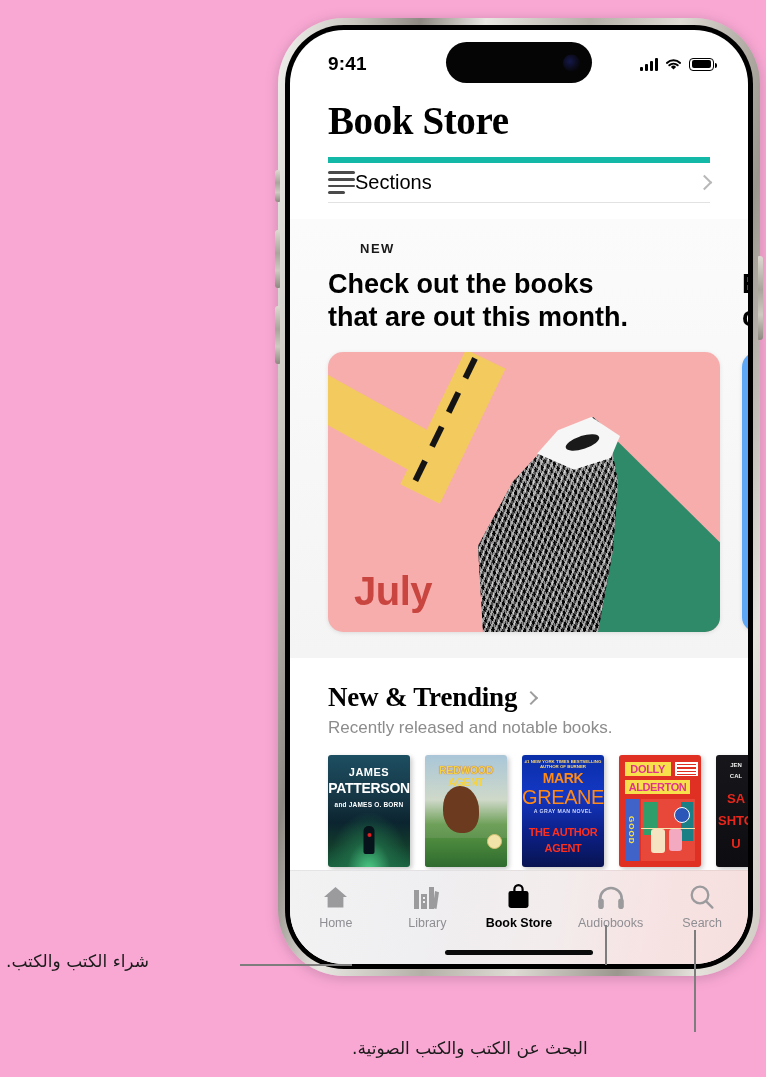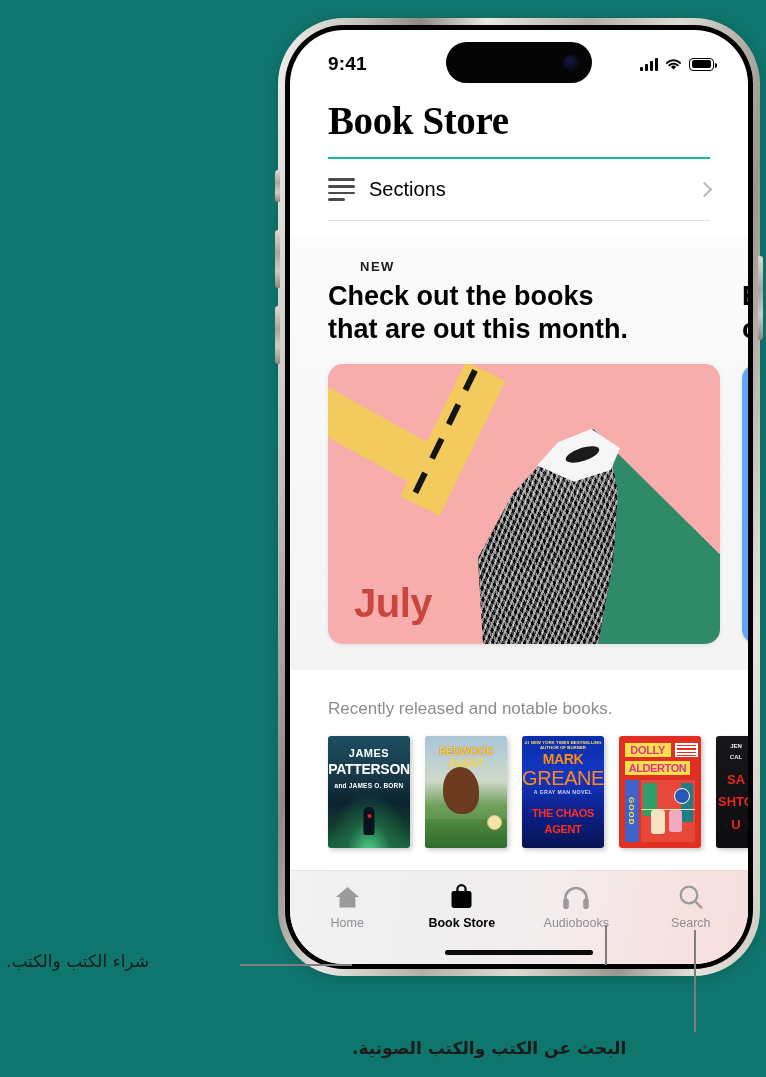--- a/index.html
+++ b/index.html
@@ -2,21 +2,21 @@
 <html><head>
 <meta charset="utf-8">
 <style>
   * { box-sizing: border-box; margin: 0; padding: 0; }
   html, body {
     width: 766px; height: 1077px;
     background: #ffffff;
     font-family: "Liberation Sans", sans-serif;
     overflow: hidden;
   }
-  #stage { position: relative; width: 766px; height: 1077px; background: #0f766e; }
+  #stage { position: relative; width: 766px; height: 1077px; background: #f9a8d4; }
 
   
   #phone {
     position: absolute; left: 278px; top: 18px;
     width: 482px; height: 958px;
     border-radius: 66px;
     background: linear-gradient(100deg,#f2f1ee 0%,#c9c6bf 12%,#8e8a83 22%,#e9e7e2 32%,#b4b0a8 48%,#dedbd4 62%,#9b968e 78%,#e6e3dd 90%,#cfcbc3 100%);
     padding: 7px;
     box-shadow: 0 2px 14px rgba(0,0,0,.18);
   }
@@ -77,22 +77,22 @@
   .batt i { display:block; height:100%; width:100%; background:#000; border-radius:2px; }
 
   
   #header { padding: 14px 38px 0 38px; }
   #page-title {
     font-family: "Liberation Serif", serif;
     font-size: 39px; font-weight: 700; letter-spacing: -.4px; color: #000;
   }
   #sections-row {
     margin-top: 14px;
-    border-top: 2px solid #14b8a6; border-bottom: 1px solid #e2e2e2;
-    height: 64px; display: flex; align-items: center; gap: 14px; cursor: pointer;
+    border-top: 6px solid #14b8a6; border-bottom: 1px solid #e2e2e2;
+    height: 46px; display: flex; align-items: center; cursor: pointer;
   }
   #hamburger { width: 27px; display: flex; flex-direction: column; gap: 4px; }
   #hamburger span { height: 2.6px; background: #4a4a4a; border-radius: 2px; }
   #hamburger span:nth-child(1){width:100%}
   #hamburger span:nth-child(2){width:100%}
   #hamburger span:nth-child(3){width:100%}
   #hamburger span:nth-child(4){width:62%}
   #sections-label { font-size: 20px; color: #000; }
   .chev {
     margin-left: auto; width: 11px; height: 11px;
@@ -107,21 +107,21 @@
     padding: 22px 0 26px 0;
     display: flex; gap: 22px;
     padding-left: 38px;
     overflow: hidden;
   }
   .fcard { flex: 0 0 auto; }
   .fcard.primary { width: 392px; }
   .fcard.secondary { width: 160px; }
   .fkicker {
     font-size: 13px; font-weight: 700; letter-spacing: 1.5px; color: #1a1a1a;
-    margin-bottom: 6px;
+    margin-bottom: 12px;
     padding-left: 32px;
   }
   .ftitle {
     font-family: Liberation Sans, sans-serif;
     font-size: 27px; font-weight: 700; line-height: 1.22; color: #000;
     white-space: pre-line; min-height: 70px;
   }
   .fart {
     margin-top: 14px; height: 280px; border-radius: 15px;
     position: relative; overflow: hidden;
@@ -265,21 +265,21 @@
     width: 148px; height: 5px; border-radius: 3px; background: #0b0b0b;
   }
 
   
   .callout-text {
     position: absolute;
     font-family: "DejaVu Sans", sans-serif;
     font-size: 17px; color: #1b1b1b; direction: rtl; white-space: nowrap;
   }
   #co1-text { left: 6px; top: 951px; }
-  #co2-text { left: 352px; top: 1038px; font-weight: bold; }
+  #co2-text { left: 352px; top: 1038px; }
   .leader { position: absolute; background: #7d7d7d; }
   #co1-h { left: 240px; top: 964px; width: 112px; height: 1.6px; }
   #co1-v { left: 605px; top: 925px; width: 1.6px; height: 40px; }
   #co2-v { left: 694px; top: 930px; width: 1.6px; height: 102px; }
 </style>
 </head>
 <body>
 
 <div id="stage">
 
@@ -355,20 +355,24 @@
           <div class="fcard secondary">
             <div class="fkicker">BE</div>
             <div class="ftitle">B
 o</div>
             <div class="fart blue"></div>
           </div>
 
         </div>
 
         <div id="trending">
+          <div id="trend-head">
+            <div id="trend-title">New &amp; Trending</div>
+            <div id="trend-chev"></div>
+          </div>
           <div id="trend-sub">Recently released and notable books.</div>
 
           <div id="shelf">
 
             <div class="book" id="bk1">
               <div class="bt n1">JAMES</div>
               <div class="bt n2">PATTERSON</div>
               <div class="bt n3">and JAMES O. BORN</div>
               <div class="fig"></div>
             </div>
@@ -379,21 +383,21 @@
               <div class="bt n1">REDWOOD</div>
               <div class="bt n2">AGENT</div>
               <div class="seal"></div>
             </div>
 
             <div class="book" id="bk3">
               <div class="bt n0">#1 NEW YORK TIMES BESTSELLING AUTHOR OF BURNER</div>
               <div class="bt n1">MARK</div>
               <div class="bt n2">GREANEY</div>
               <div class="bt n3">A GRAY MAN NOVEL</div>
-              <div class="bt n4">THE CHAOS</div>
+              <div class="bt n4">THE AUTHOR</div>
               <div class="bt n5">AGENT</div>
             </div>
 
             <div class="book" id="bk4">
               <div class="ybox"></div>
               <div class="ybox2"></div>
               <div class="blurb">
                   <i></i>
                   <i></i>
                   <i></i>
@@ -428,20 +432,33 @@
 
           <div class="tab">
             <div class="ticon">
               <svg width="27" height="25" viewBox="0 0 27 25">
                   <path d="M13.5 2 25 12h-3.6v10.5H5.6V12H2z" fill="#9b9b9e"></path>
                 </svg>
             </div>
             <div class="tlabel">Home</div>
           </div>
 
+          <div class="tab">
+            <div class="ticon">
+              <svg width="28" height="25" viewBox="0 0 28 25">
+                <rect x="1" y="5" width="5" height="19" fill="#9b9b9e"></rect>
+                <rect x="8" y="9" width="6" height="15" fill="#9b9b9e"></rect>
+                <rect x="10" y="12" width="2" height="2" fill="#efefef"></rect>
+                <rect x="10" y="16" width="2" height="2" fill="#efefef"></rect>
+                <rect x="16" y="2" width="5" height="22" fill="#9b9b9e"></rect>
+                <path d="M22 6l4 1.2L23.5 24l-3.7-1z" fill="#9b9b9e"></path>
+              </svg>
+            </div>
+            <div class="tlabel">Library</div>
+          </div>
 
           <div class="tab active">
             <div class="ticon">
               <svg width="25" height="26" viewBox="0 0 25 26">
                 <path d="M8.4 7V5.3a4.1 4.1 0 0 1 8.2 0V7" stroke="#000" stroke-width="2.2" fill="none"></path>
                 <rect x="2.5" y="7" width="20" height="17" rx="2.4" fill="#000"></rect>
               </svg>
             </div>
             <div class="tlabel">Book Store</div>
           </div>

